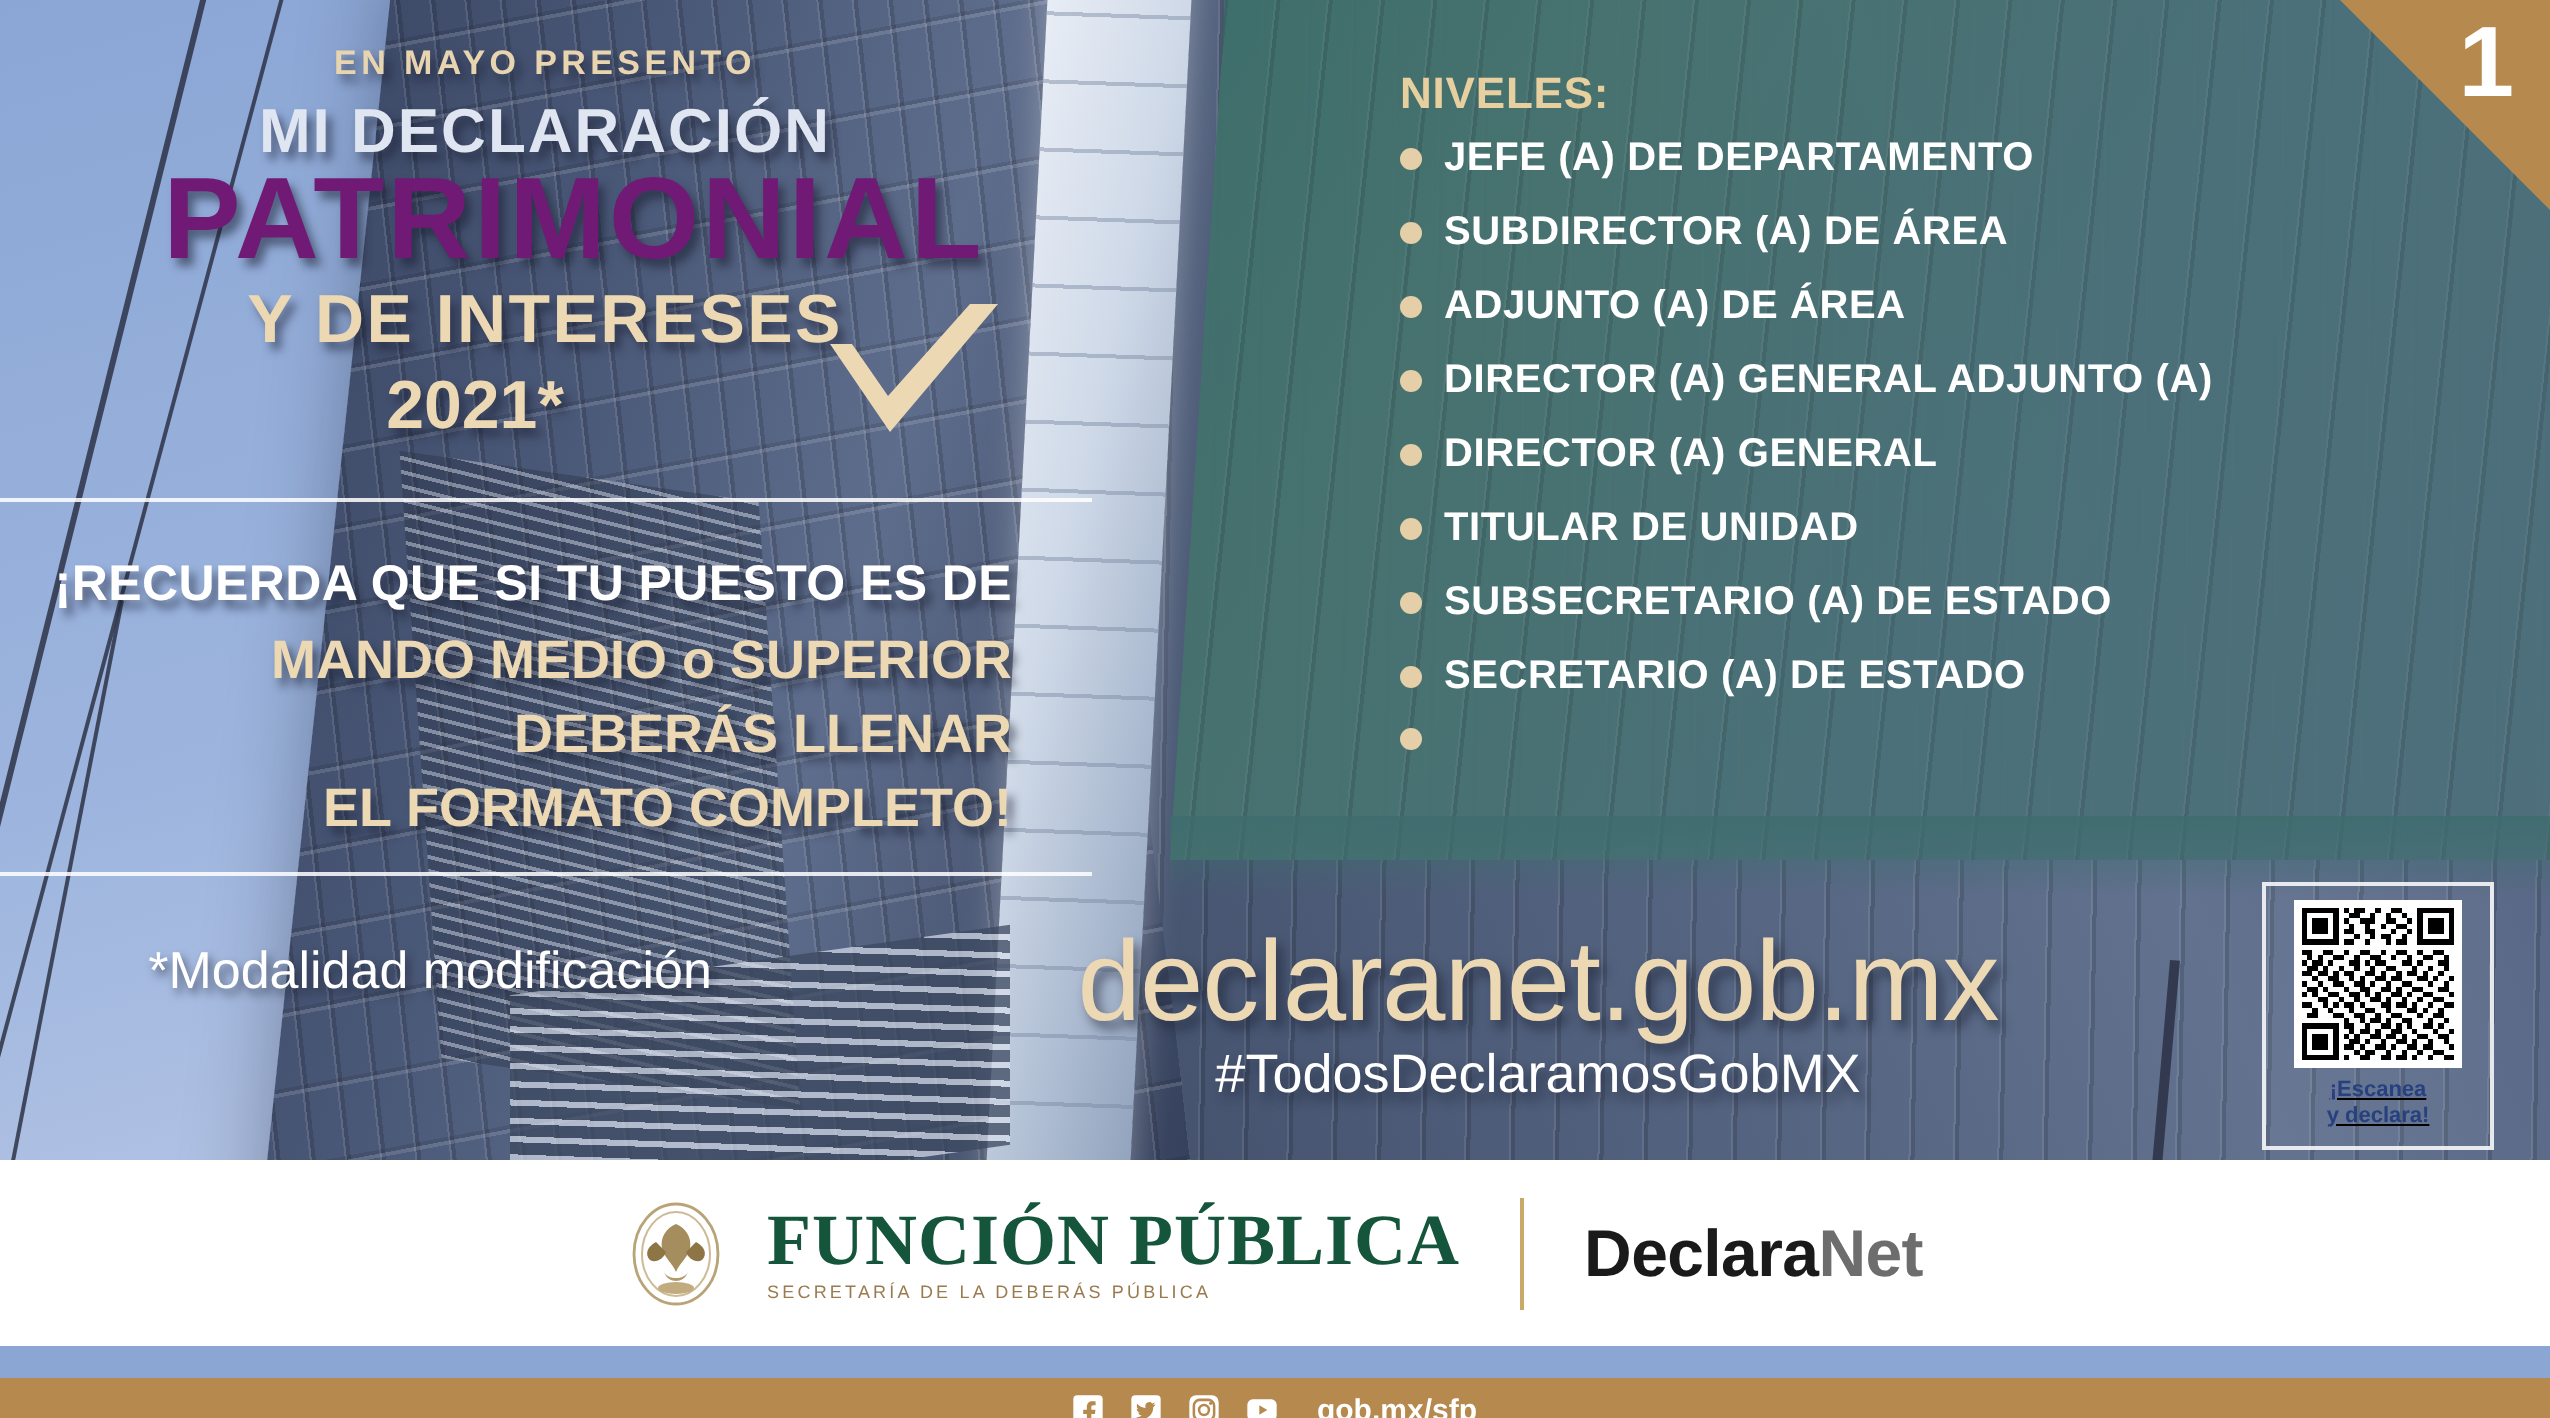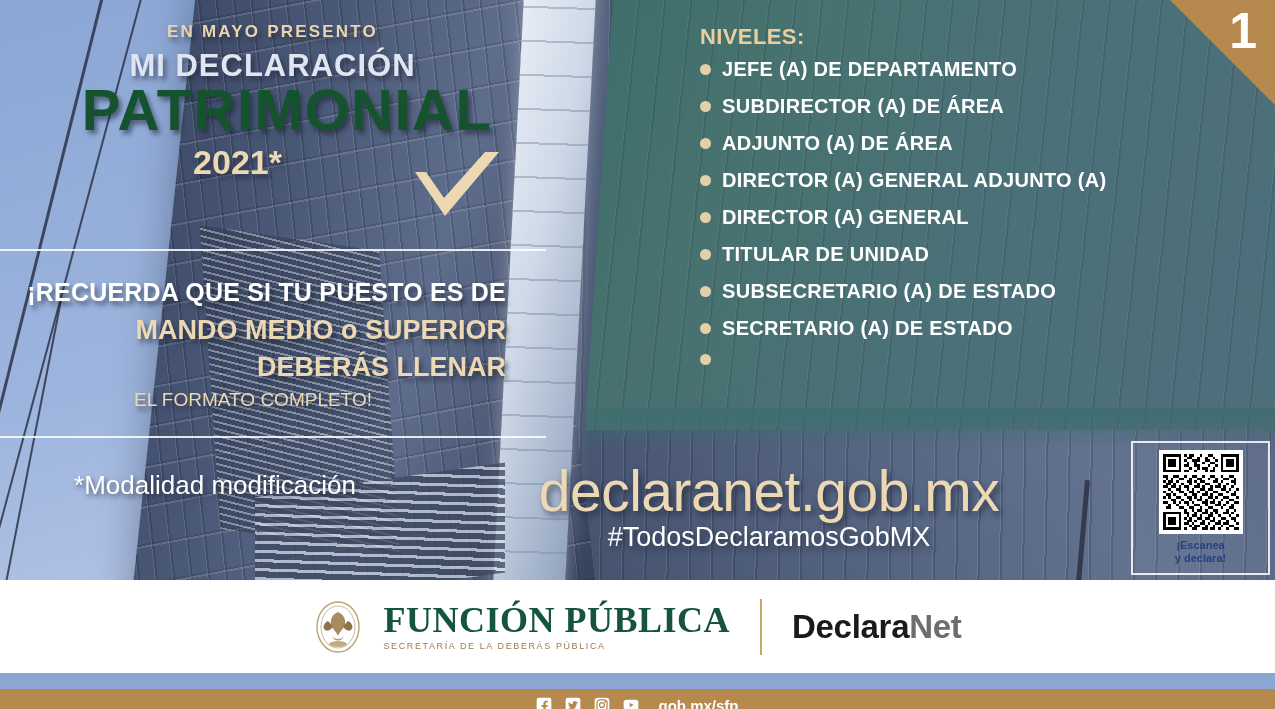--- a/index.html
+++ b/index.html
@@ -126,21 +126,21 @@
     text-align:center;
     text-shadow:3px 4px 5px rgba(25,30,48,.55);
   }
   .hl-kicker {
     color:#e8d5b0; font-size:17px; font-weight:bold; letter-spacing:2.2px;
   }
   .hl-l2 {
     color:#dfe6f2; font-size:31px; font-weight:bold; letter-spacing:1px; margin-top:6px;
   }
   .hl-l3 {
-    color:#14532d; font-size:58px; font-weight:bold; letter-spacing:1.5px;
+    color:#701a75; font-size:58px; font-weight:bold; letter-spacing:1.5px;
     line-height:.98; margin-top:-2px;padding-left:29px;
   }
   .hl-l4 {
     color:#ecd9b4; font-size:34px; font-weight:bold; letter-spacing:1.2px; margin-top:2px;
   }
   .hl-l5 {
     color:#ecd9b4; font-size:34px; font-weight:bold; margin-top:4px;
     padding-right:70px;
   }
   .check {
@@ -149,60 +149,61 @@
 
   
   .recuerda {
     position:absolute; left:0; top:278px; width:524px;
     text-align:right; padding-right:18px;
     text-shadow:3px 4px 5px rgba(25,30,48,.6);
   }
   .rc-1 { color:#ffffff; font-size:25px; font-weight:bold; letter-spacing:.2px; }
   .rc-2 { color:#ecd9b4; font-size:27px; font-weight:bold; margin-top:8px; }
   .rc-3 { color:#ecd9b4; font-size:27px; font-weight:bold; margin-top:6px; }
-  .rc-4 { color:#ecd9b4; font-size:19px; font-weight:normal; margin-top:6px;text-align:center; }
+  .rc-4 { color:#ecd9b4; font-size:27px; font-weight:bold; margin-top:6px; }
 
   
   .dates {
     position:absolute; left:0; top:466px; width:430px; text-align:center;
     text-shadow:2px 3px 5px rgba(25,30,48,.6);
   }
   .dt-1 { color:#ecd9b4; font-size:31px; font-weight:bold; }
   .dt-2 { color:#ffffff; font-size:26px; margin-top:4px; }
 
   
   .urlblock {
     position:absolute; left:464px; top:462px; width:610px; text-align:center;
     text-shadow:3px 4px 6px rgba(25,30,48,.6);
   }
   .url { color:#ecd9b4; font-size:57px; letter-spacing:-.5px; line-height:1.02; }
   .hashtag { color:#ffffff; font-size:27px; margin-top:2px; }
 
   
-  .niveles { position:absolute; left:700px; top:24px; width:500px; }
+  .niveles { position:absolute; left:700px; top:34px; width:500px; }
   .niv-title {
     color:#e8cfa0; font-size:22px; font-weight:bold; letter-spacing:.4px; margin-bottom:8px;
   }
   .niv-item {
     display:flex; align-items:center; gap:11px;
     color:#ffffff; font-size:20px; font-weight:bold; letter-spacing:.3px;
     margin-bottom:14px;
   }
   .niv-bullet {
     width:11px; height:11px; border-radius:50%;
     background:#e4cfa8; flex:0 0 auto;
   }
 
   
   .qr-card {
-    position:absolute; left:1131px; top:441px; width:139px; height:134px;
+    position:absolute; left:1131px; top:441px; width:116px; height:134px;
     border:2px solid rgba(255,255,255,.85);
     background:rgba(255,255,255,.04);
     display:flex; flex-direction:column; align-items:center;
     padding-top:7px;
+    text-decoration:underline;
   }
   .qr-img { width:84px; height:84px; background:#ffffff; padding:4px; }
   .qr-cap {
     margin-top:5px; text-align:center; color:#27407f;
     font-size:11px; font-weight:bold; line-height:1.15;
   }
 
   
   .logobar {
     position:absolute; left:0; top:580px; width:1275px; height:93px;
@@ -263,20 +264,21 @@
   <div class="rule r1"></div>
   <div class="rule r2"></div>
 
   <div class="corner-tri"></div>
   <div class="corner-num">1</div>
 
   <div class="headline">
     <div class="hl-kicker">EN MAYO PRESENTO</div>
     <div class="hl-l2">MI DECLARACIÓN</div>
     <div class="hl-l3">PATRIMONIAL</div>
+    <div class="hl-l4">Y DE INTERESES</div>
     <div class="hl-l5">2021*</div>
     <svg class="check" viewBox="0 0 92 80">
       <path d="M4 22 L34 66 L88 2 L74 2 L33 48 L15 22 Z" fill="#ecd9b4"></path>
     </svg>
   </div>
 
   <div class="recuerda">
     <div class="rc-1">¡RECUERDA QUE SI TU PUESTO ES DE</div>
     <div class="rc-2">MANDO MEDIO o SUPERIOR</div>
     <div class="rc-3">DEBERÁS LLENAR</div>

